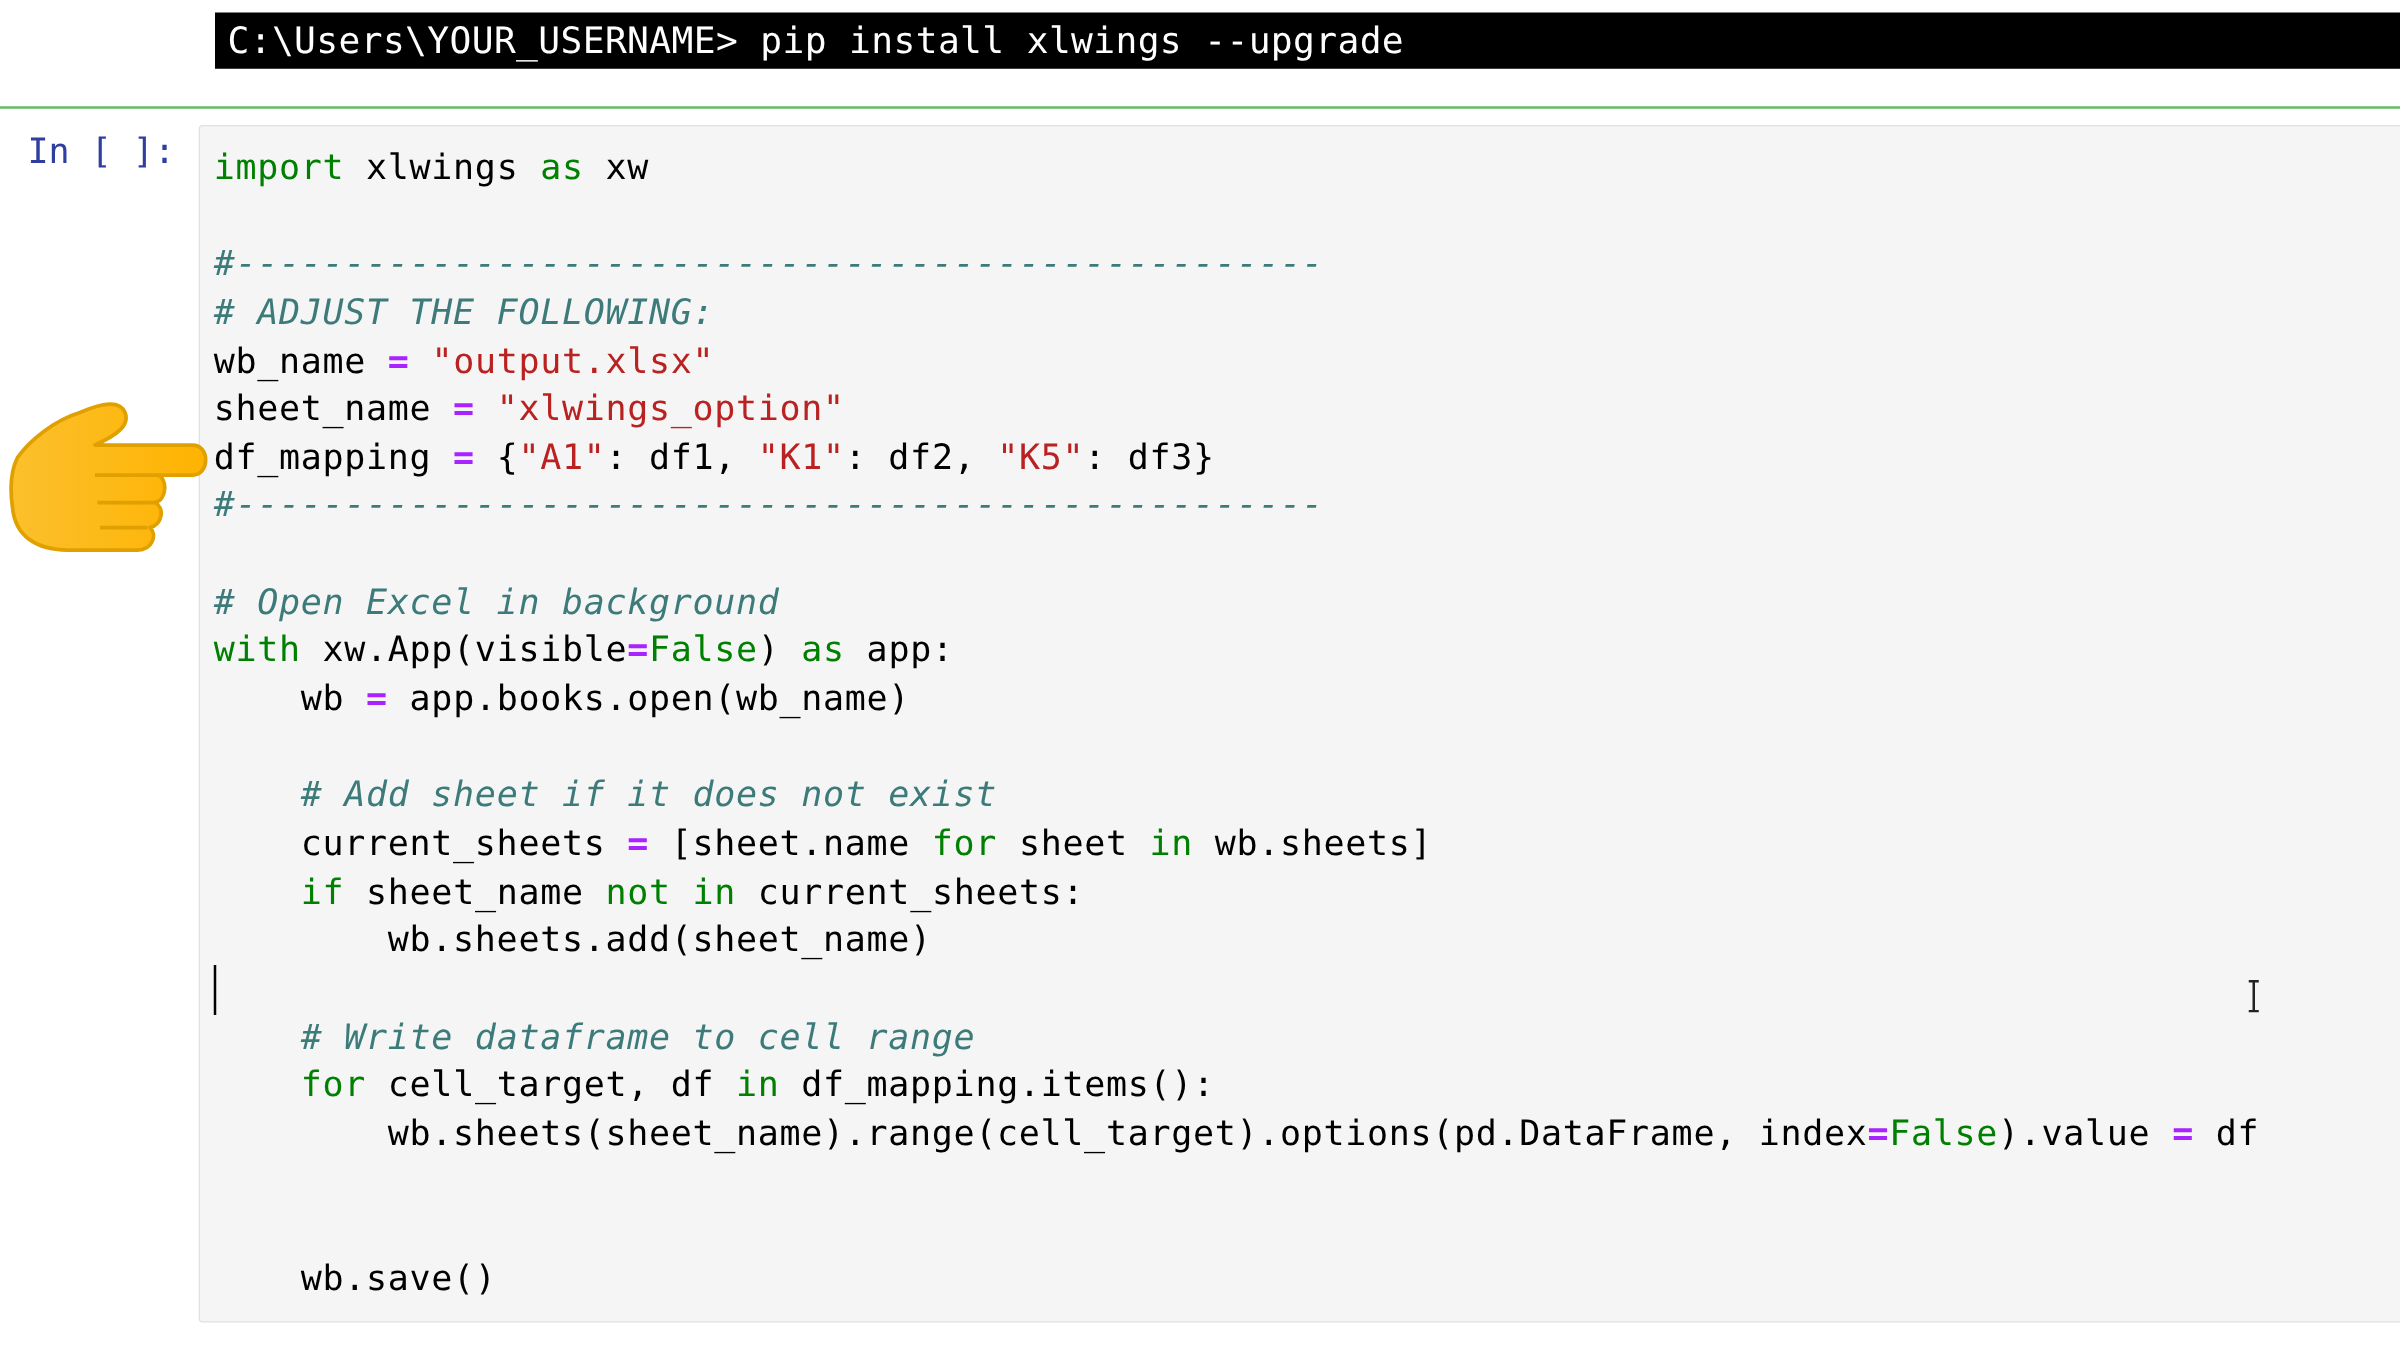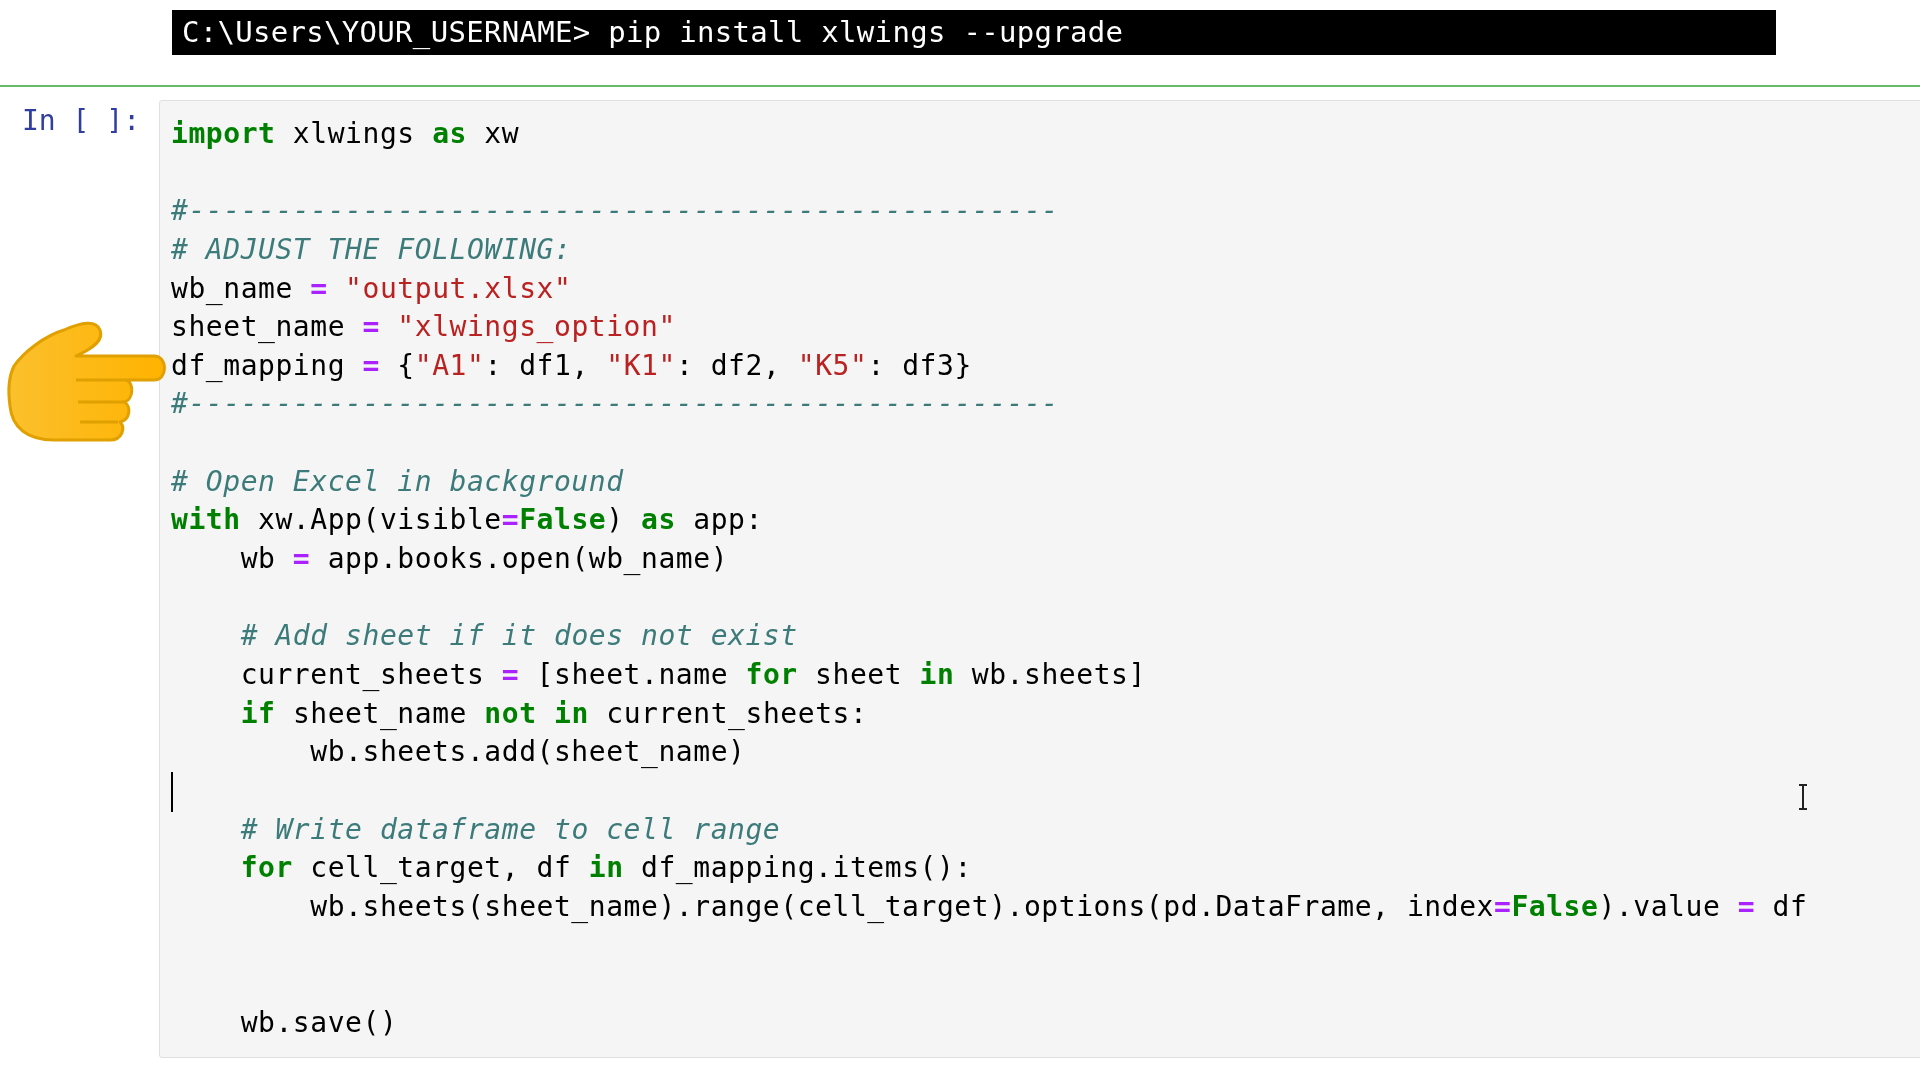--- a/index.html
+++ b/index.html
@@ -5,21 +5,21 @@
     html, body {
       margin: 0; padding: 0;
       width: 1920px; height: 1080px;
       background: #ffffff;
       overflow: hidden;
       position: relative;
     }
     .terminal-bar {
       position: absolute;
       left: 172px; top: 10px;
-      width: 1604px; height: 45px;
+      width: 1748px; height: 45px;
       background: #000000;
       color: #ffffff;
       font-family: "DejaVu Sans Mono", "Liberation Mono", monospace;
       font-size: 29px;
       line-height: 45px;
       padding-left: 10px;
       box-sizing: border-box;
       white-space: pre;
       letter-spacing: 0.3px;
     }
@@ -50,21 +50,21 @@
       left: 171px; top: 115px;
       font-family: "DejaVu Sans Mono", "Liberation Mono", monospace;
       font-size: 28px;
       line-height: 38.65px;
       color: #000000;
       white-space: pre;
       margin: 0;
       letter-spacing: 0.55px;
     }
     .code-line { height: 38.65px; display: block; }
-    .kw { color: #008000; font-weight: bold; margin-top: 24px; }
+    .kw { color: #008000; font-weight: normal; margin-top: 24px; }
     .cm { color: #3d7b7b; font-style: italic; }
     .st { color: #ba2121; }
     .op { color: #aa22ff; font-weight: bold; }
     .text-caret {
       position: absolute;
       left: 171px; top: 772px;
       width: 2px; height: 40px;
       background: #000000;
     }
     .ibeam {

